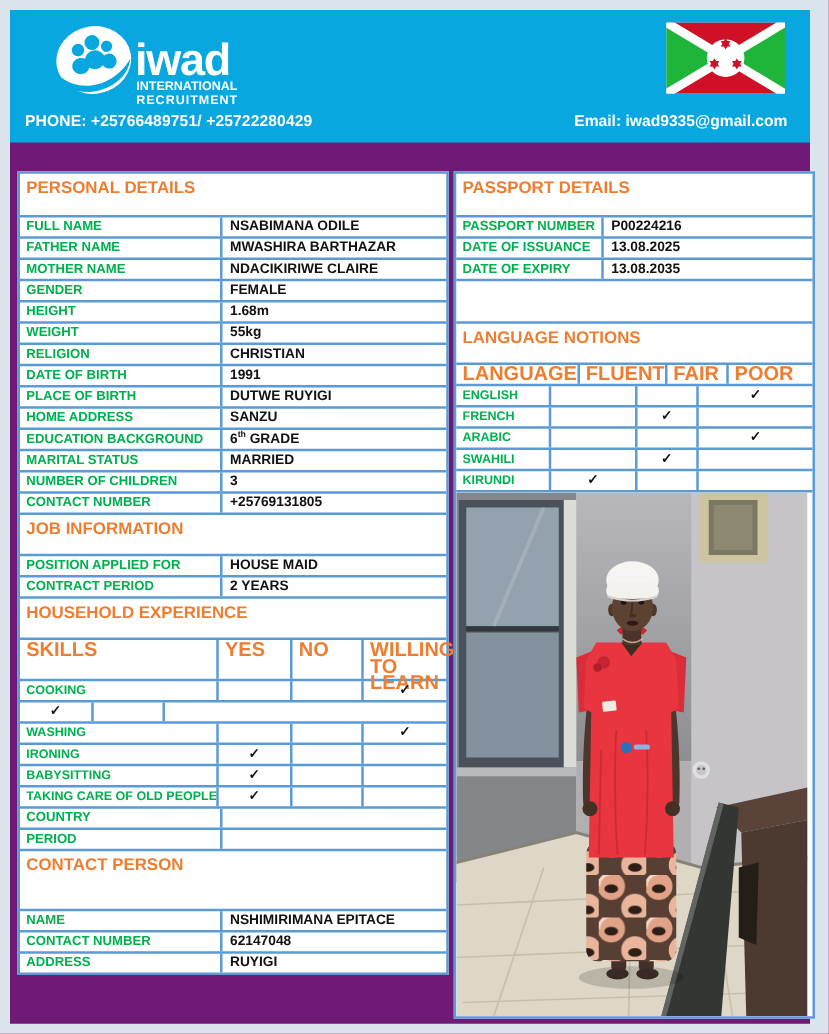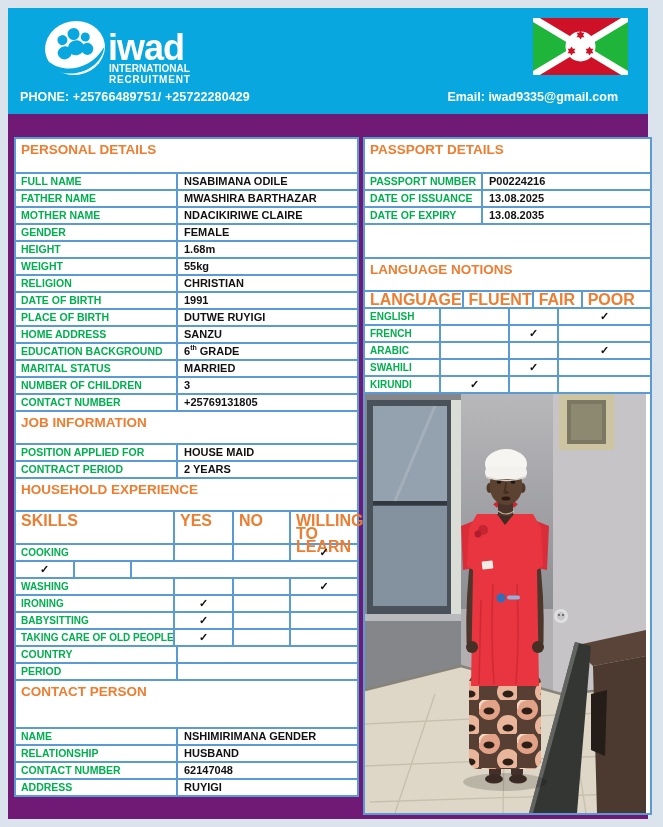--- a/index.html
+++ b/index.html
@@ -18,21 +18,21 @@
     position:absolute;left:0;top:0;width:640px;height:106px;
     background:#09a7e0;
   }
   .logo{position:absolute;left:34px;top:4px;width:160px;height:74px;}
   .logo svg{display:block;}
   .band-phone{
     position:absolute;left:12px;top:82px;
     color:#fff;font-weight:bold;font-size:12.5px;letter-spacing:.1px;
   }
   .band-email{
-    position:absolute;right:30px;top:82px;
+    position:absolute;right:18px;top:82px;
     color:#fff;font-weight:bold;font-size:12.5px;
   }
   .flag{position:absolute;right:20px;top:10px;width:95px;height:57px;}
   
   .col{position:absolute;background:#fff;border:2px solid #5b9bd5;}
   .col-left{left:6px;top:129px;width:341px;}
   .col-right{left:355px;top:129px;width:285px;}
   .sec-title{
     height:34px;border-bottom:2px solid #5b9bd5;
     color:#ed7d31;font-weight:bold;font-size:13.5px;
@@ -245,25 +245,21 @@
       <div class="kv">
           <div class="kv-label">PERIOD</div>
           <div class="kv-value"></div>
         </div>
     </div>
 
     <div class="sec-title" style="height:48px">CONTACT PERSON</div>
     <div>
       <div class="kv">
           <div class="kv-label">NAME</div>
-          <div class="kv-value">NSHIMIRIMANA GENDER</div>
-        </div>
-      <div class="kv">
-          <div class="kv-label">RELATIONSHIP</div>
-          <div class="kv-value">HUSBAND</div>
+          <div class="kv-value">NSHIMIRIMANA EPITACE</div>
         </div>
       <div class="kv">
           <div class="kv-label">CONTACT NUMBER</div>
           <div class="kv-value">62147048</div>
         </div>
       <div class="kv last">
           <div class="kv-label">ADDRESS</div>
           <div class="kv-value">RUYIGI</div>
         </div>
     </div>

